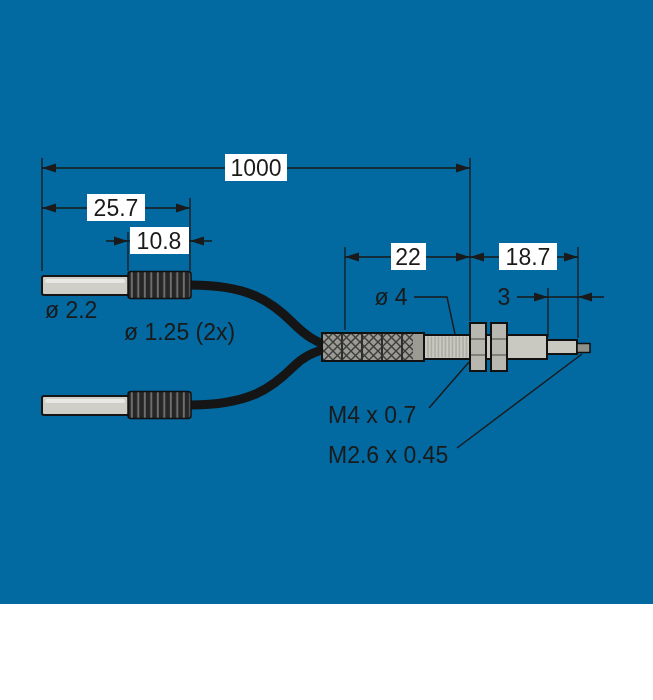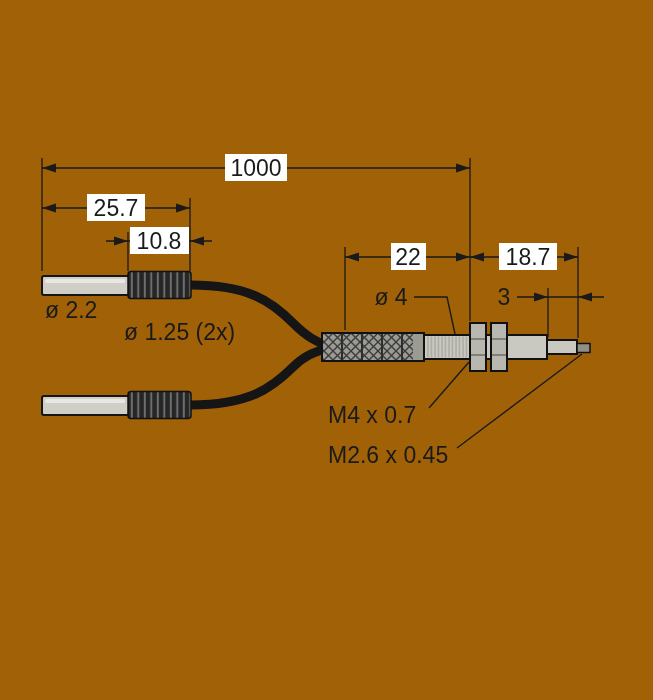--- a/index.html
+++ b/index.html
@@ -2,22 +2,22 @@
 <html><head>
 <meta charset="utf-8">
 <style>
   html, body {
     margin: 0;
     padding: 0;
     background: #ffffff;
   }
   .page {
     width: 653px;
-    height: 700px;
-    background: #a16207;
+    height: 604px;
+    background: #0369a1;
     position: relative;
     overflow: hidden;
   }
   svg { display: block; }
   text {
     font-family: "Liberation Sans", "DejaVu Sans", sans-serif;
     font-size: 23px;
     fill: #1a1a1a;
   }
   .dimline { stroke: #1a1a1a; stroke-width: 1.6; fill: none; }

